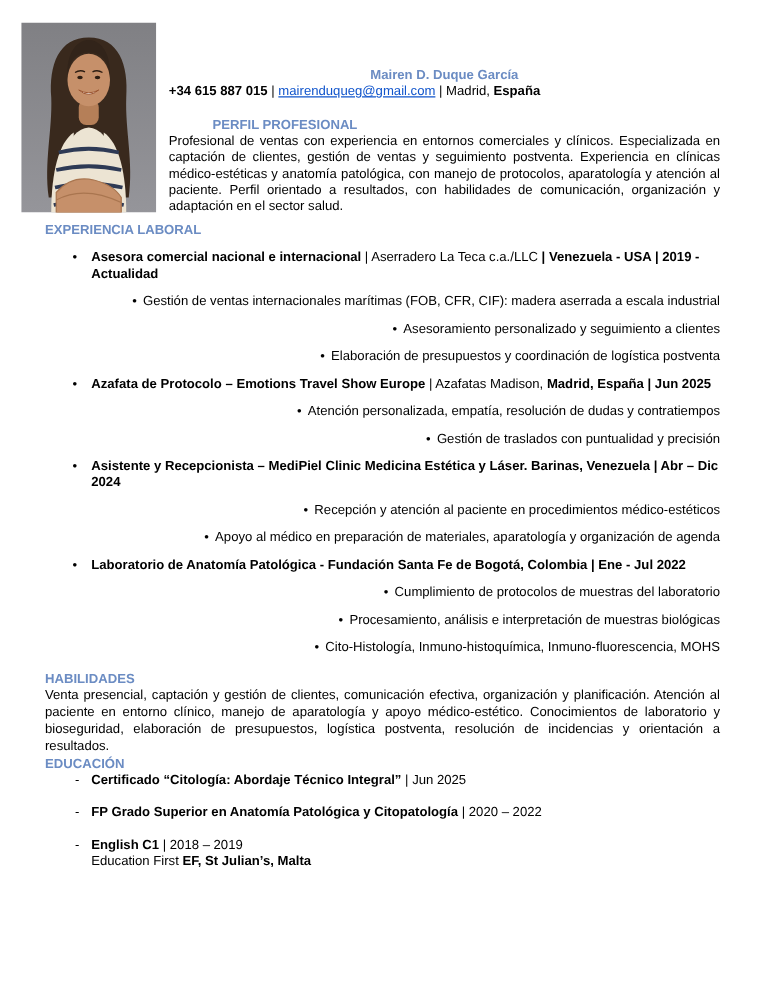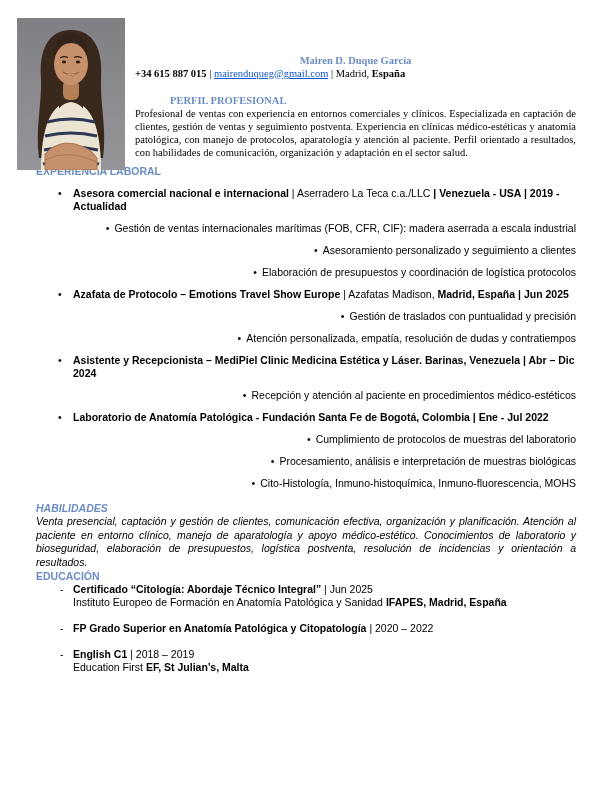--- a/index.html
+++ b/index.html
@@ -8,21 +8,21 @@
     background: #ffffff;
     font-family: "Liberation Sans", "DejaVu Sans", sans-serif;
     font-size: 10.5px;
     line-height: 13px;
     color: #000000;
   }
   .page { position: relative; width: 612px; height: 792px; overflow: hidden; background: #fff; }
 
   .photo { position: absolute; left: 17px; top: 18px; width: 108px; height: 152px; display: block; }
 
-  .top-block { padding: 54px 36px 0 135px; min-height: 124px; box-sizing: border-box; font-family: Liberation Serif, serif; }
+  .top-block { padding: 54px 36px 0 135px; min-height: 124px; box-sizing: border-box; }
   .name-line { text-align: center; font-weight: bold; color: #6b8cc3; }
   .contact-line { text-align: left; margin-bottom: 14px; }
   .b { font-weight: bold; }
   a.email { color: #1155cc; text-decoration: underline; cursor: pointer; }
 
   .section-heading { font-weight: bold; color: #6b8cc3; margin-left: 35px; }
   .profile-heading { margin-top: 0; }
   p.just { margin: 0; text-align: justify; }
 
   .content { padding: 6px 36px 0 36px; }
@@ -32,21 +32,21 @@
     position: relative;
     padding-left: 37px;
     margin: 9px 0 9px 0;
     font-weight: normal;
   }
   .job .marker { position: absolute; left: 22px; top: 0; }
 
   p.detail { margin: 0 0 9px 0; text-align: right; }
   p.detail .dbullet { padding-right: 5px; }
 
-  .skills-block { margin: 12px 0 0 0; font-style: italic; }
+  .skills-block { margin: 12px 0 0 0; }
   .skills-block p { line-height: 13.7px; }
 
   .edu-heading { margin-top: 10px; }
   .edu-item { position: relative; padding-left: 37px; margin: 0 0 13px 0; }
   .edu-item .marker { position: absolute; left: 24px; top: 0; }
   .edu-item:first-of-type { margin-top: 0; }
 </style>
 </head>
 <body>
 
@@ -105,51 +105,51 @@
 
   <div class="content">
 
     <div class="section-heading">EXPERIENCIA LABORAL</div>
 
     <div class="job">
       <span class="marker">•</span><span class="b">Asesora comercial nacional e internacional</span><span> | Aserradero La Teca c.a./LLC </span><span class="b">| Venezuela - USA | 2019 - Actualidad</span>
     </div>
     <p class="detail"><span class="dbullet">•</span><span>Gestión de ventas internacionales marítimas (FOB, CFR, CIF): madera aserrada a escala industrial</span></p>
     <p class="detail"><span class="dbullet">•</span><span>Asesoramiento personalizado y seguimiento a clientes</span></p>
-    <p class="detail"><span class="dbullet">•</span><span>Elaboración de presupuestos y coordinación de logística protocolos</span></p>
+    <p class="detail"><span class="dbullet">•</span><span>Elaboración de presupuestos y coordinación de logística postventa</span></p>
 
     <div class="job">
       <span class="marker">•</span><span class="b">Azafata de Protocolo – Emotions Travel Show Europe</span><span> | Azafatas Madison,</span><span class="b"> Madrid, España | Jun 2025</span>
     </div>
+    <p class="detail"><span class="dbullet">•</span><span>Atención personalizada, empatía, resolución de dudas y contratiempos</span></p>
     <p class="detail"><span class="dbullet">•</span><span>Gestión de traslados con puntualidad y precisión</span></p>
-    <p class="detail"><span class="dbullet">•</span><span>Atención personalizada, empatía, resolución de dudas y contratiempos</span></p>
 
     <div class="job">
       <span class="marker">•</span><span class="b">Asistente y Recepcionista – MediPiel Clinic Medicina Estética y Láser. Barinas, Venezuela | Abr – Dic 2024</span><span></span><span class="b"></span>
     </div>
     <p class="detail"><span class="dbullet">•</span><span>Recepción y atención al paciente en procedimientos médico-estéticos</span></p>
+    <p class="detail"><span class="dbullet">•</span><span>Apoyo al médico en preparación de materiales, aparatología y organización de agenda</span></p>
 
     <div class="job">
       <span class="marker">•</span><span class="b">Laboratorio de Anatomía Patológica - Fundación Santa Fe de Bogotá, Colombia | Ene - Jul 2022</span><span></span><span class="b"></span>
     </div>
     <p class="detail"><span class="dbullet">•</span><span>Cumplimiento de protocolos de muestras del laboratorio</span></p>
     <p class="detail"><span class="dbullet">•</span><span>Procesamiento, análisis e interpretación de muestras biológicas</span></p>
     <p class="detail"><span class="dbullet">•</span><span>Cito-Histología, Inmuno-histoquímica, Inmuno-fluorescencia, MOHS</span></p>
 
     <div class="skills-block">
       <div class="section-heading">HABILIDADES</div>
       <p class="just">Venta presencial, captación y gestión de clientes, comunicación efectiva, organización y planificación. Atención al paciente en entorno clínico, manejo de aparatología y apoyo médico-estético. Conocimientos de laboratorio y bioseguridad, elaboración de presupuestos, logística postventa, resolución de incidencias y orientación a resultados.</p>
     </div>
 
     <div class="section-heading edu-heading">EDUCACIÓN</div>
 
     <div class="edu-item">
       <span class="marker">-</span>
       <div><span class="b">Certificado “Citología: Abordaje Técnico Integral”</span><span> | Jun 2025</span></div>
-      <div><span>Instituto Europeo de Formación en Anatomía Patológica y Sanidad </span><span class="b">IFAPES, Madrid, España</span></div>
     </div>
 
     <div class="edu-item">
       <span class="marker">-</span>
       <div><span class="b">FP Grado Superior en Anatomía Patológica y Citopatología</span><span> | 2020 – 2022</span></div>
     </div>
 
     <div class="edu-item">
       <span class="marker">-</span>
       <div><span class="b">English C1</span><span> | 2018 – 2019</span></div>

